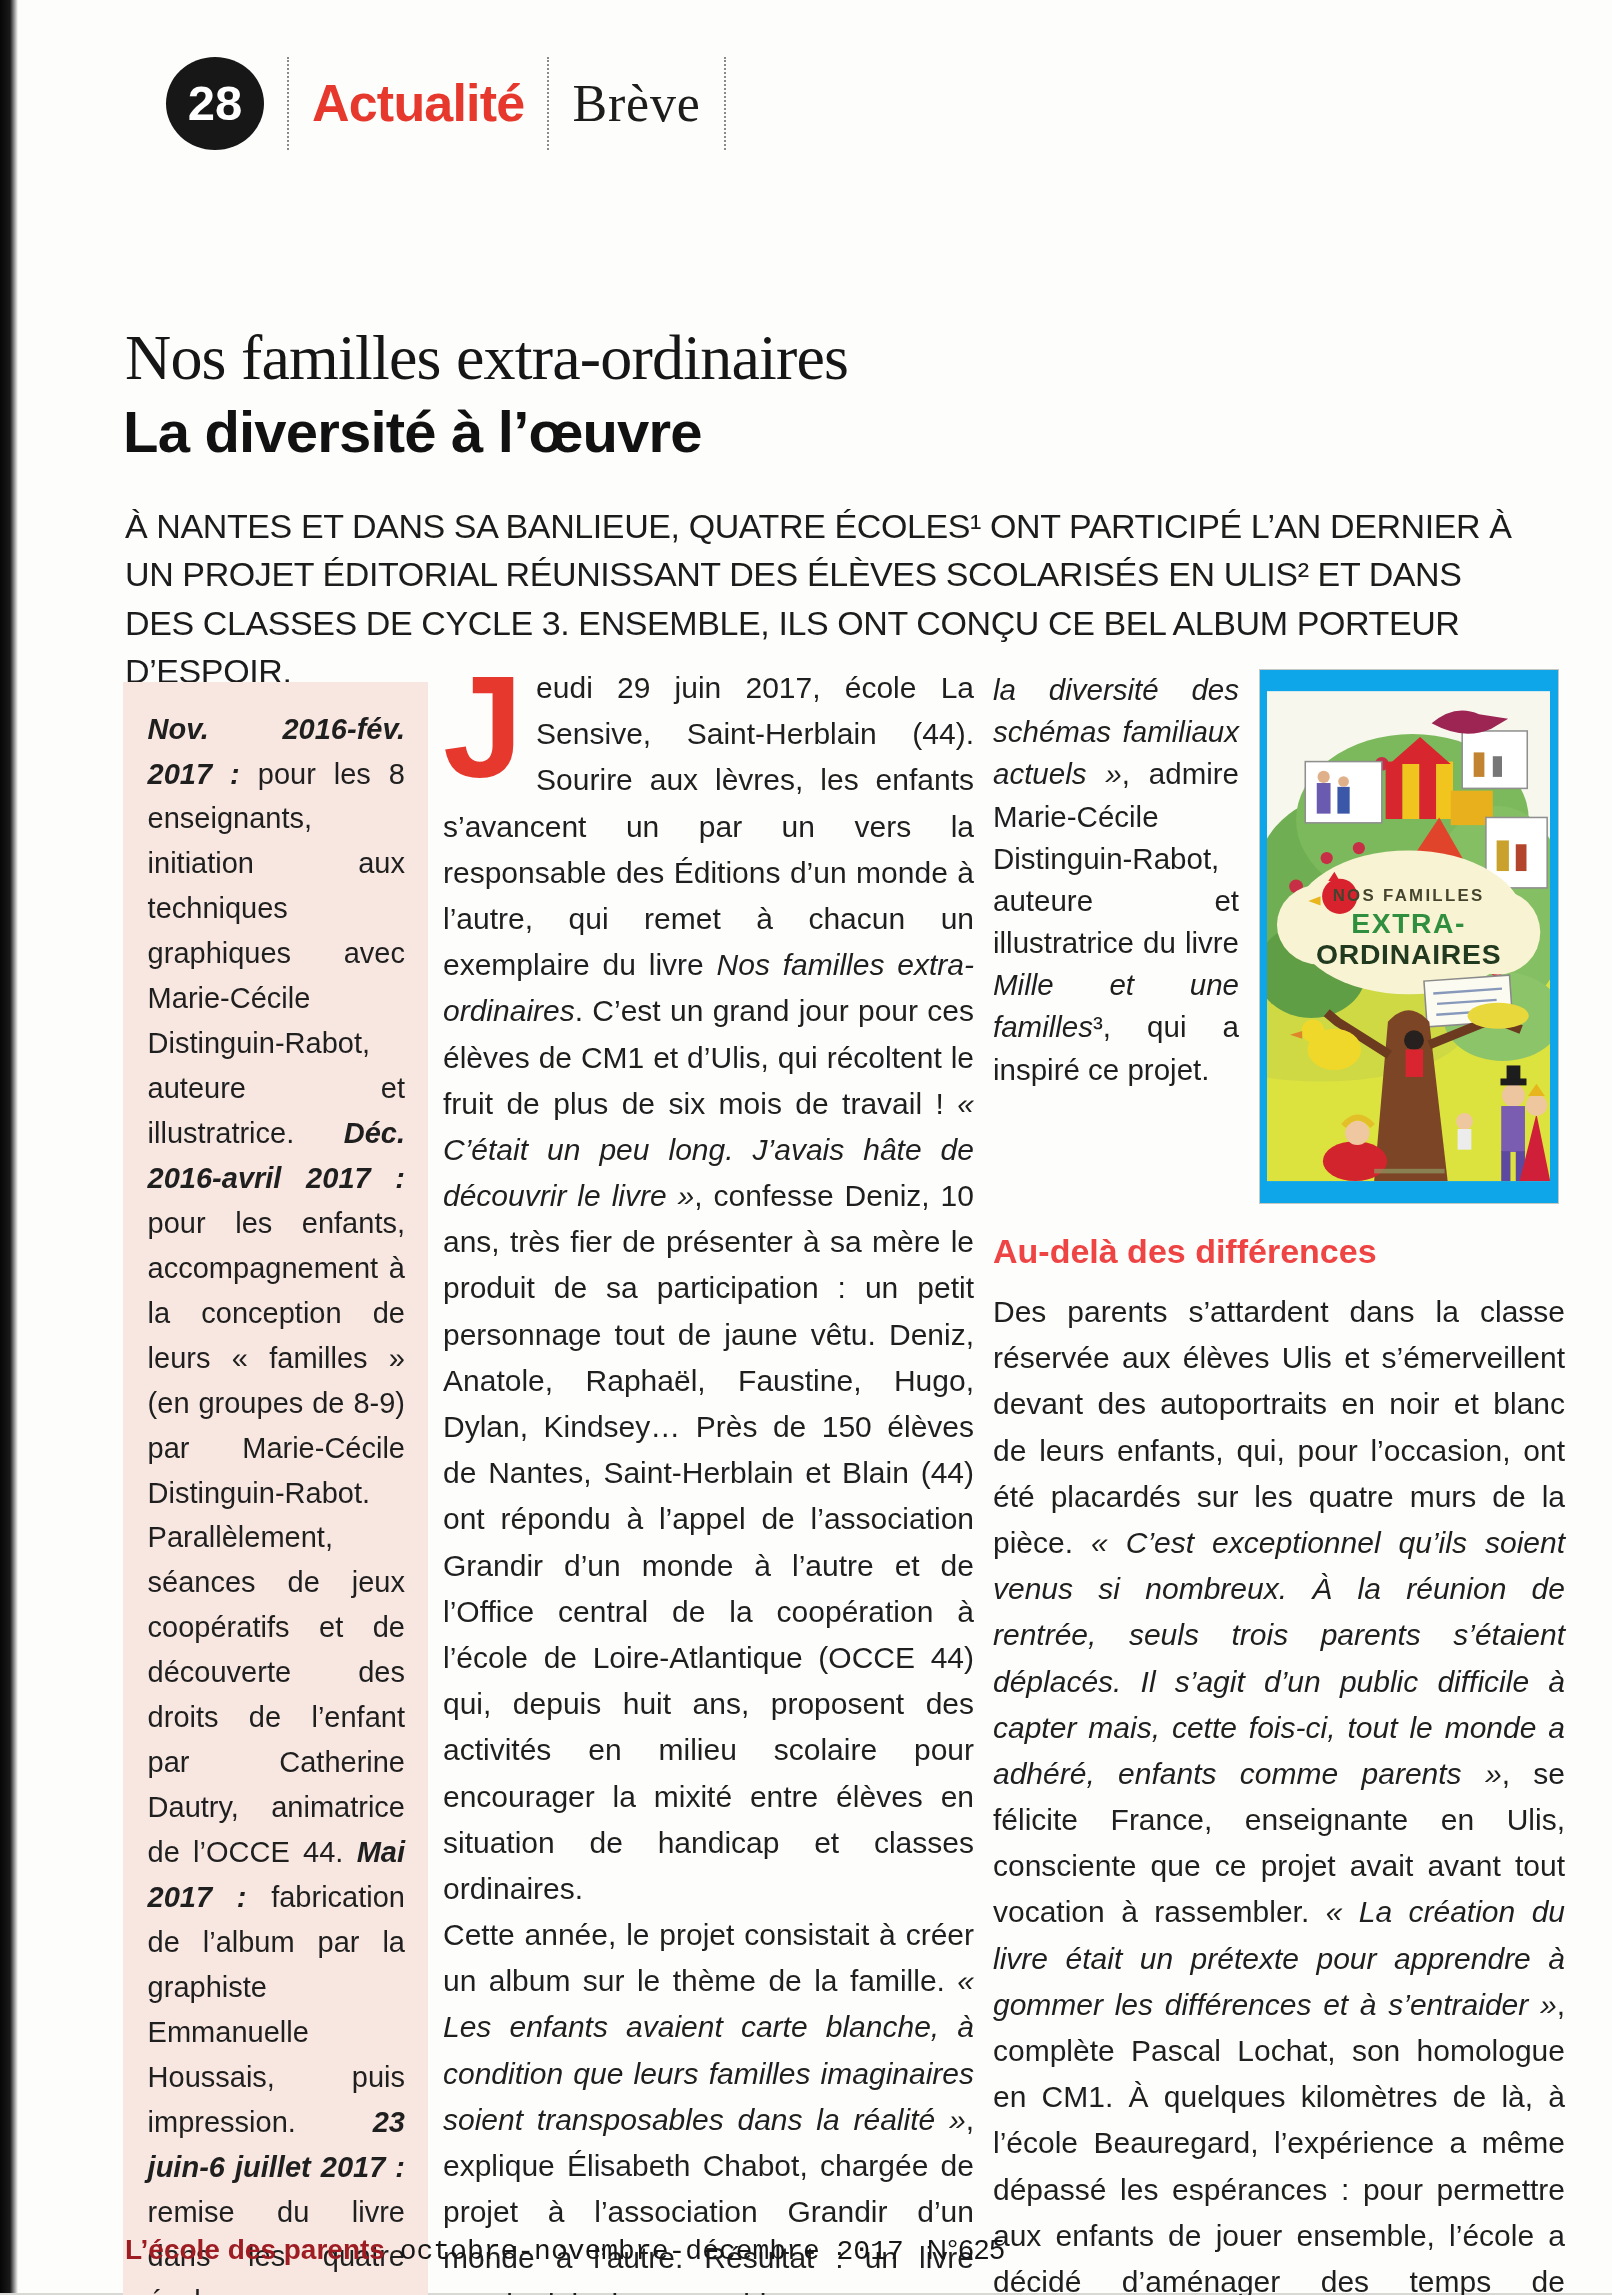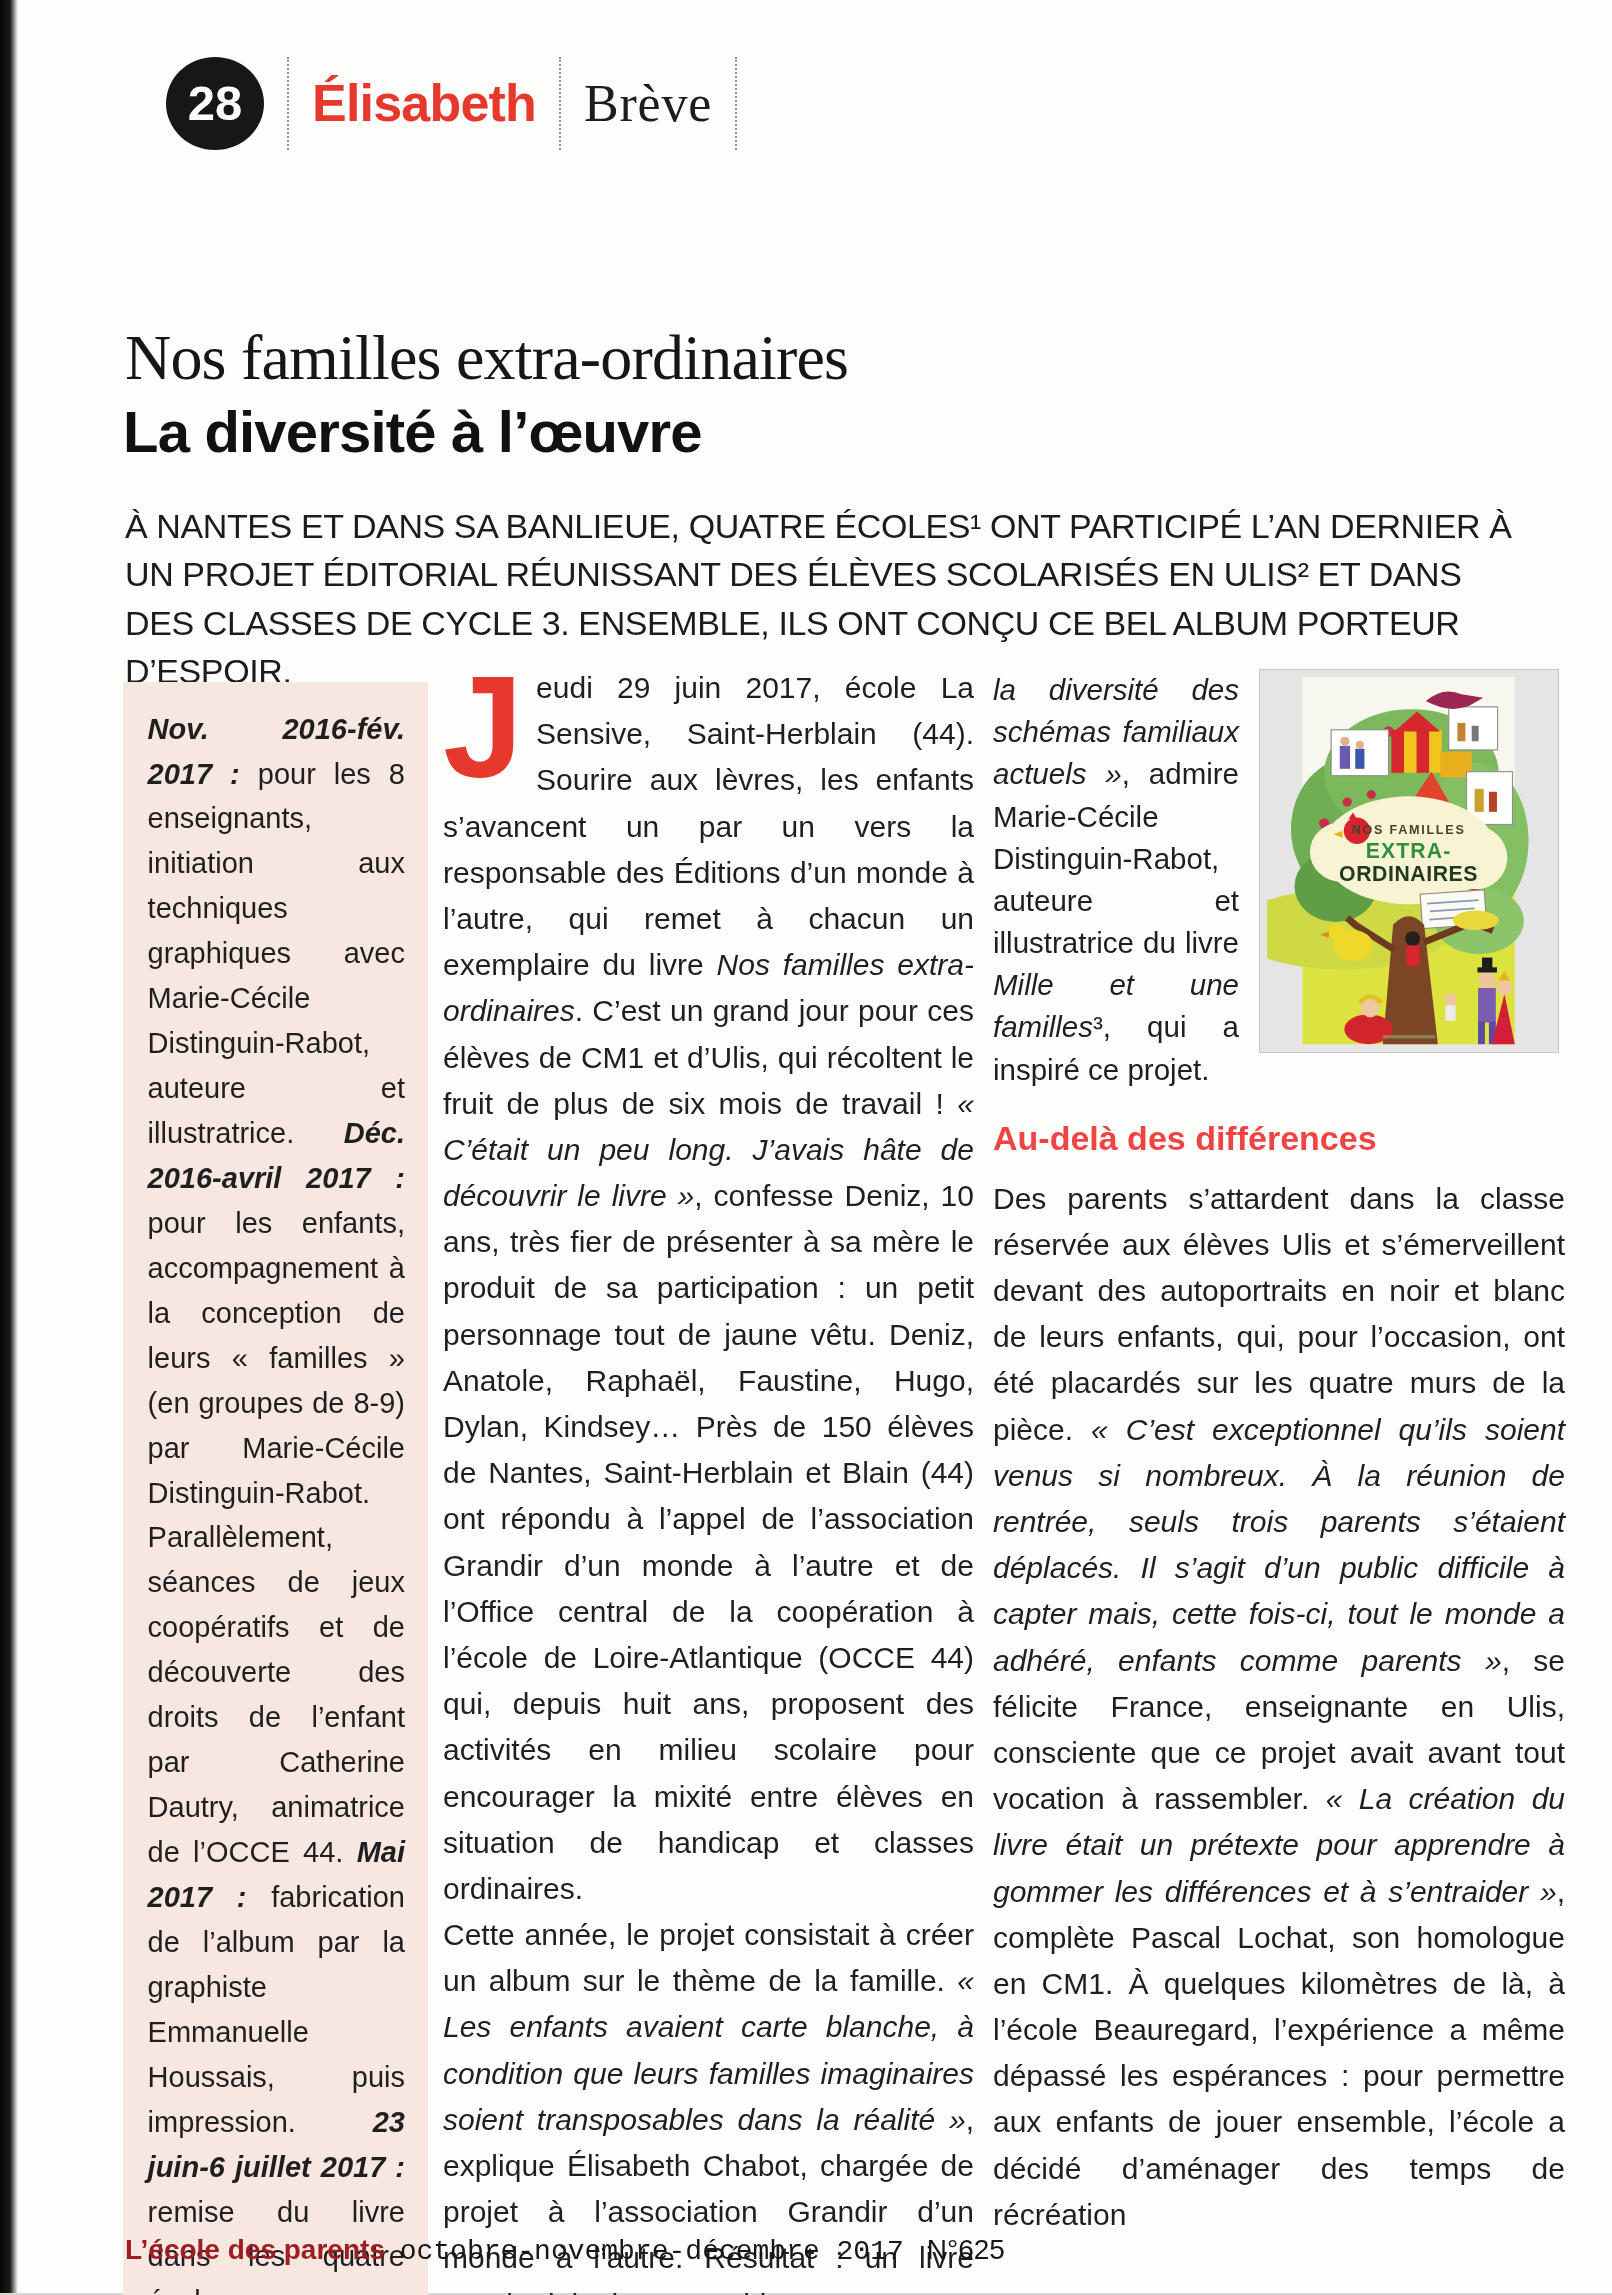--- a/index.html
+++ b/index.html
@@ -40,21 +40,21 @@
   .sidebar-text{font-size:29px;line-height:1.55;text-align:justify;margin:0;}
 
   
   .body-p{font-size:30px;line-height:1.54;text-align:justify;margin:0;hyphens:auto;}
   .dropcap{float:left;color:#e6382d;font-size:144px;line-height:0.76;font-weight:bold;
     padding:8.2px 13px 0 0;}
 
   
   .right-top{display:flex;gap:19.7px;}
   .right-top-text{width:246px;font-size:29.5px;line-height:1.43;text-align:justify;margin:0;hyphens:auto;}
-  .book{width:300px;height:384px;box-sizing:border-box;background:#e5e5e5;border:1.6px solid #c7c7c2;
+  .book{width:300px;height:535px;box-sizing:border-box;background:#0ea5e9;border:1.6px solid #c7c7c2;
     padding:7.4px;flex:none;}
   .book svg{width:100%;height:100%;display:block;}
   .cover-t1{font-size:22px;font-weight:600;letter-spacing:3px;fill:#44442e;}
   .cover-t2{font-size:37px;font-weight:bold;letter-spacing:2px;fill:#2f8f3f;}
   .cover-t3{font-size:37px;font-weight:bold;letter-spacing:1px;fill:#21391f;}
 
   .diff-heading{font-size:34px;font-weight:bold;color:#ef4444;margin:28px 0 18px 0;}
 
   
   .footer{position:absolute;left:125px;top:2214px;font-size:28px;display:flex;align-items:baseline;}
@@ -67,21 +67,21 @@
 
 <div class="page">
   <div class="scan-edge"></div>
   <div class="scan-bottom"></div>
 
   <div class="header">
     <div class="page-circle">
       <span>28</span>
     </div>
     <div class="vrule"></div>
-    <div class="section-label">Élisabeth</div>
+    <div class="section-label">Actualité</div>
     <div class="vrule"></div>
     <div class="rubric-label">Brève</div>
     <div class="vrule"></div>
   </div>
 
   <div class="kicker">Nos familles extra-ordinaires</div>
   <div class="title">La diversité à l’œuvre</div>
   <div class="standfirst">À NANTES ET DANS SA BANLIEUE, QUATRE ÉCOLES¹ ONT PARTICIPÉ L’AN DERNIER À UN PROJET ÉDITORIAL RÉUNISSANT DES ÉLÈVES SCOLARISÉS EN ULIS² ET DANS DES CLASSES DE CYCLE 3. ENSEMBLE, ILS ONT CONÇU CE BEL ALBUM PORTEUR D’ESPOIR.</div>
 
   <div class="col-left">

